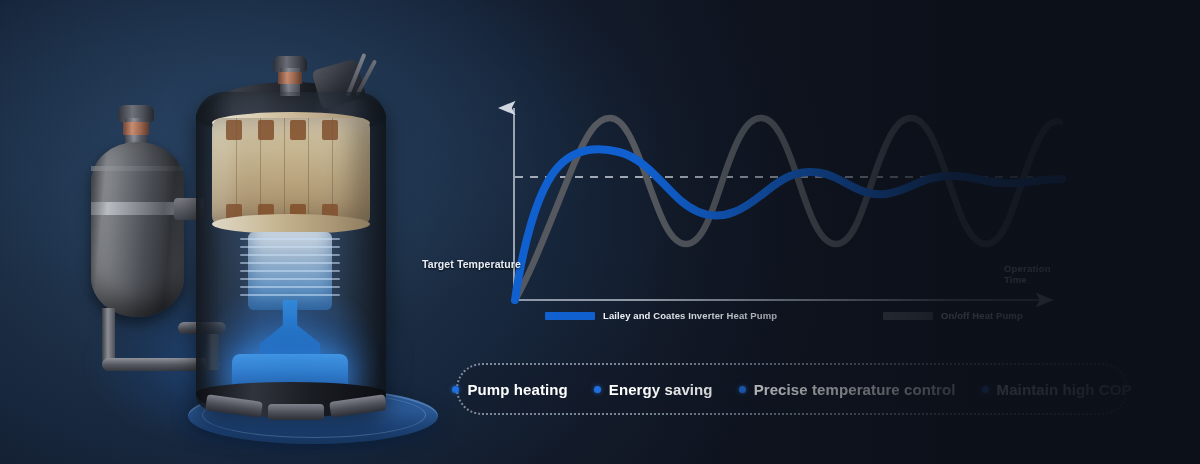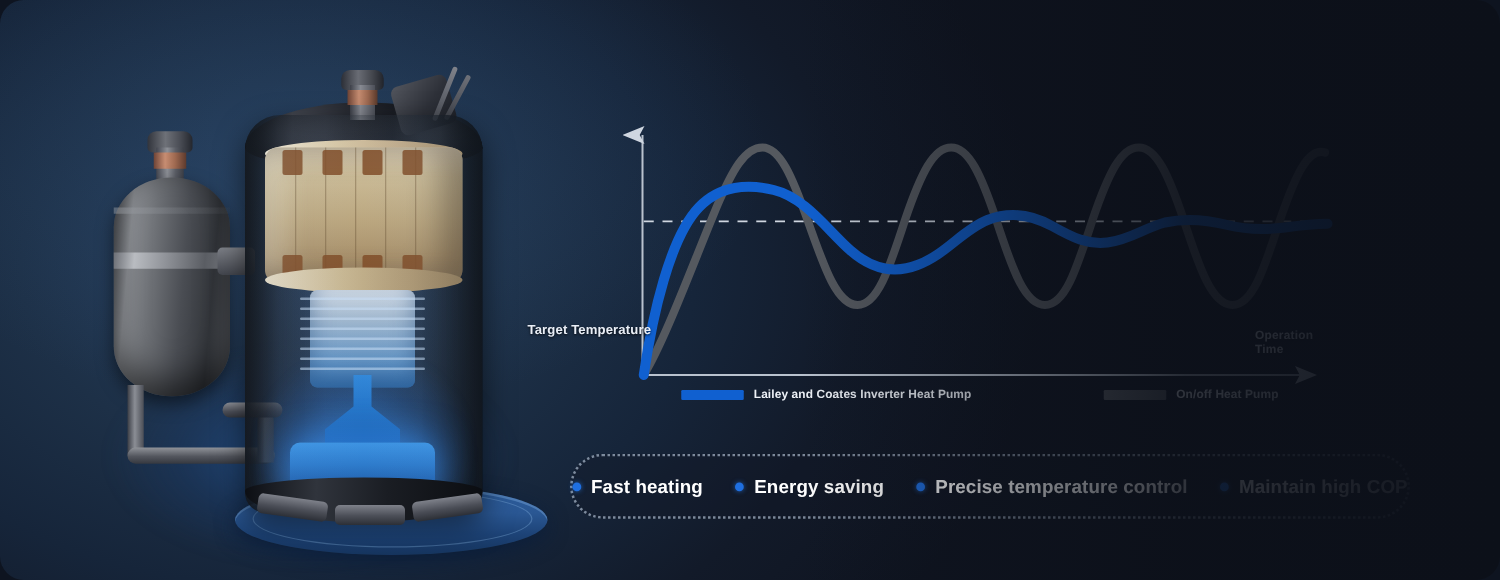--- a/index.html
+++ b/index.html
@@ -6,21 +6,20 @@
   body{
     width:1200px;height:464px;overflow:hidden;
     font-family:"Liberation Sans", sans-serif;
     background:#0e1420;
   }
   #stage{
     position:relative;width:1200px;height:464px;overflow:hidden;
     background:
       radial-gradient(ellipse 620px 460px at 215px 215px, #27405f 0%, #1d3047 32%, #16253a 55%, #121a29 76%, #0f1420 100%),
       linear-gradient(100deg,#15243a 0%, #121b2c 38%, #0f1420 62%, #0d111a 100%);
-    border-radius: 19px;
   }
   #stage:before{
     content:"";position:absolute;inset:0;
     background:radial-gradient(ellipse 520px 300px at 250px 120px, rgba(56,94,140,.30) 0%, rgba(30,52,82,0) 70%);
     pointer-events:none;
   }
   #stage:after{
     content:"";position:absolute;right:0;top:0;width:560px;height:464px;
     background:linear-gradient(90deg, rgba(13,17,26,0) 0%, rgba(12,16,25,.85) 55%, #0c1019 100%);
     pointer-events:none;
@@ -279,21 +278,21 @@
     </div>
     <div class="lg-item" style="left:338px;top:0">
       <span class="lg-sw" style="background:#55595f"></span>
       <span class="lg-tx">On/off Heat Pump</span>
     </div>
   </div>
 
   <div class="features">
     <div class="feat">
       <span class="dot"></span>
-      <span class="feat-tx">Fast heating</span>
+      <span class="feat-tx">Pump heating</span>
     </div>
     <div class="feat">
       <span class="dot"></span>
       <span class="feat-tx">Energy saving</span>
     </div>
     <div class="feat">
       <span class="dot"></span>
       <span class="feat-tx">Precise temperature control</span>
     </div>
     <div class="feat">

